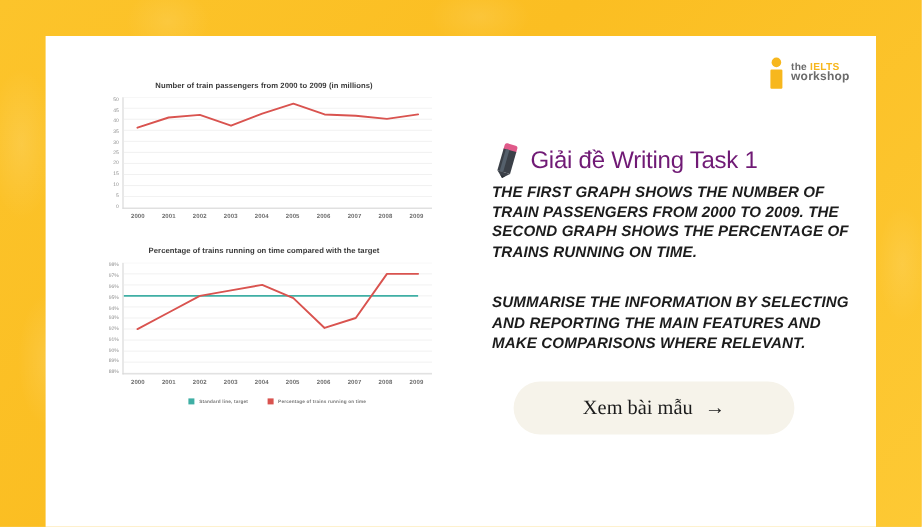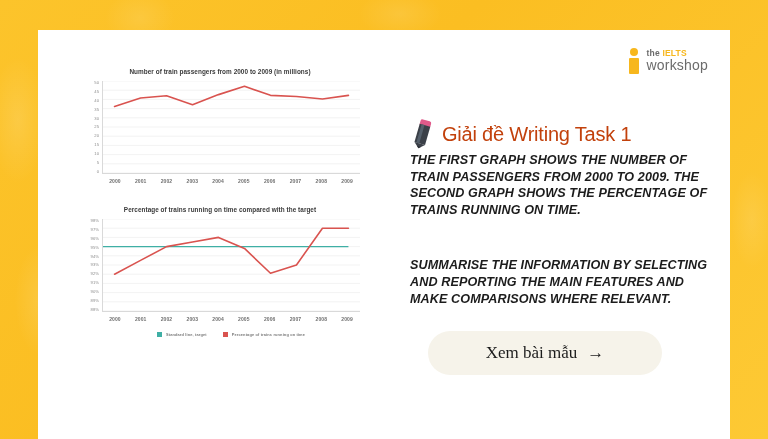--- a/index.html
+++ b/index.html
@@ -40,21 +40,21 @@
     position:absolute;left:2px;top:0;width:8px;height:8px;border-radius:50%;
     background:#F7B71D;
   }
   .logo-i .stem{
     position:absolute;left:1px;top:10px;width:10px;height:16px;
     background:#F7B71D;border-radius:1px;
   }
   .logo-text{line-height:1.05;}
   .logo-line1{font-size:8.5px;font-weight:700;color:#6b6b6b;letter-spacing:.2px;}
   .logo-line1 .ielts{color:#F7B71D;}
-  .logo-line2{font-size:14px;font-weight:400;color:#6b6b6b;letter-spacing:.2px;}
+  .logo-line2{font-size:10px;font-weight:700;color:#6b6b6b;letter-spacing:.2px;}
 
   
   .charts{
     position:absolute;left:42px;top:38px;width:280px;
   }
   .chart-title{
     font-size:6.4px;font-weight:700;color:#3a3a3a;
     text-align:center;margin:0 0 6px 0;letter-spacing:.05px;
   }
   .plot-wrap{display:flex;}
@@ -80,29 +80,29 @@
   .swatch{width:5px;height:5px;display:block;}
   .legend-label{font-size:3.9px;font-weight:700;color:#7a7a7a;letter-spacing:.15px;}
 
   
   .right{
     position:absolute;left:372px;top:88px;width:300px;
   }
   .title-row{display:flex;align-items:center;gap:6px;margin-bottom:2px;}
   .pencil{width:26px;height:32px;flex:none;}
   .headline{
-    font-size:20px;color:#c2410c;font-weight:400;letter-spacing:-.2px;white-space:nowrap;
+    font-size:20px;color:#701a75;font-weight:400;letter-spacing:-.2px;white-space:nowrap;
   }
   .para{
     font-size:12.6px;font-weight:700;color:#1c1c1c;
     line-height:1.32;letter-spacing:.1px;margin:0;
     text-transform:uppercase;
     font-style:italic;
   }
-  .para.second{margin-top:39px;}
+  .para.second{margin-top:26px;}
   .cta{
     margin-top:24px;margin-left:18px;
     width:234px;height:44px;border-radius:24px;
     background:#F6F3EA;border:none;cursor:pointer;
     display:flex;align-items:center;justify-content:center;gap:10px;
     font-family:Liberation Serif, serif;
   }
   .cta-label{font-size:17px;color:#1c1c1c;font-weight:400;}
   .cta-arrow{font-size:17px;color:#1c1c1c;}
 </style>

